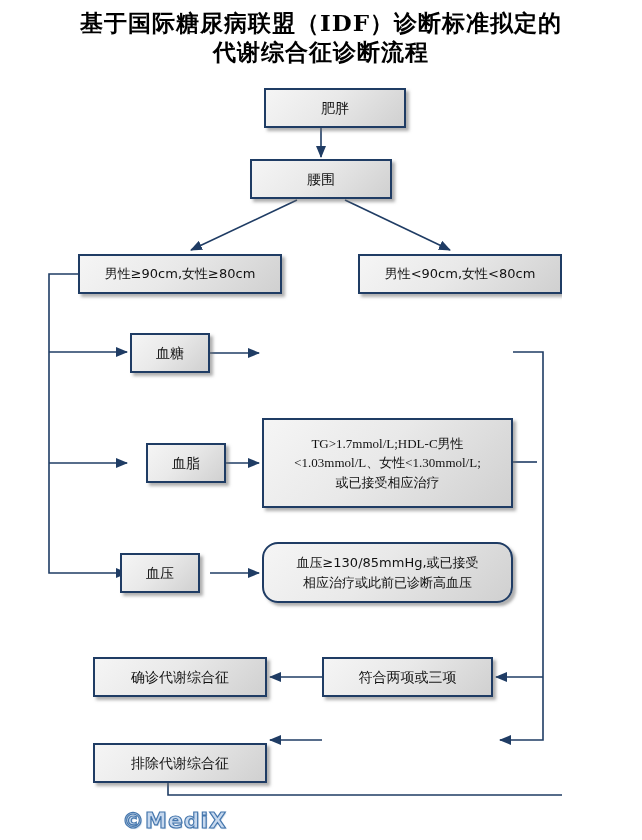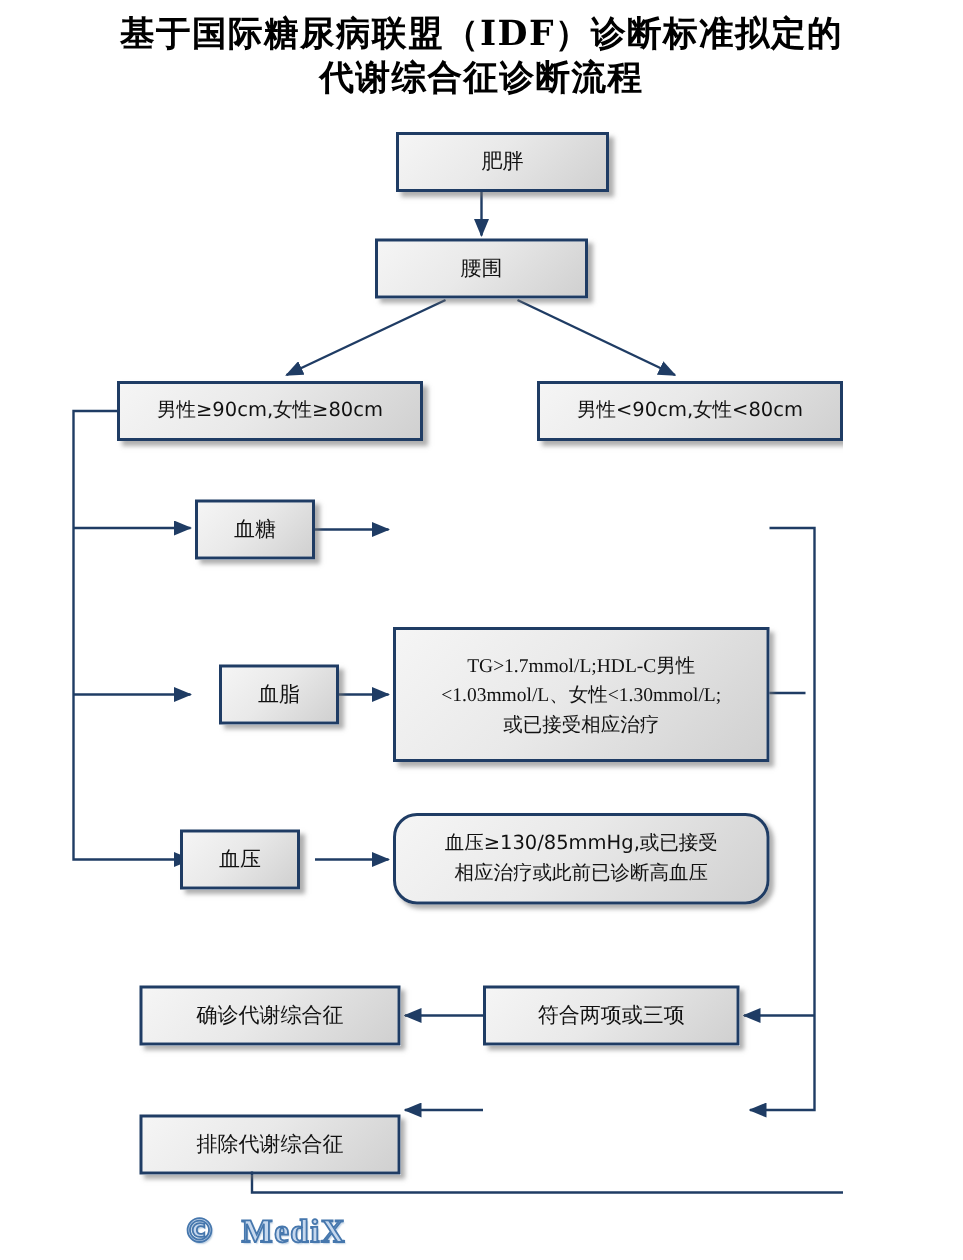--- a/index.html
+++ b/index.html
@@ -14,21 +14,21 @@
         box-shadow:3px 3px 3px rgba(110,110,110,0.55);
         display:flex;align-items:center;justify-content:center;text-align:center;
         color:#111;font-size:13px;line-height:1.5;white-space:pre-line;padding:2px 4px;}
   .node.big{font-size:14px;}
   #connectors{position:absolute;left:0;top:0;z-index:1;}
   .node{z-index:2;}
   #watermark{position:absolute;left:122px;top:808px;z-index:2;
              font-weight:bold;font-size:22px;letter-spacing:1px;
              color:#c6d8ee;-webkit-text-stroke:1.2px #4677ad;
              text-shadow:1px 1px 1px rgba(70,119,173,0.35);}
-  #watermark .brand{margin-left:16px;font-family:Liberation Serif, serif;}
+  #watermark .brand{margin-left:0;}
 </style>
 </head>
 <body>
 
 <div id="page">
 
   <div id="title">基于国际糖尿病联盟（IDF）诊断标准拟定的
 代谢综合征诊断流程</div>
 
   <svg id="connectors" width="642" height="840" viewBox="0 0 642 840">

